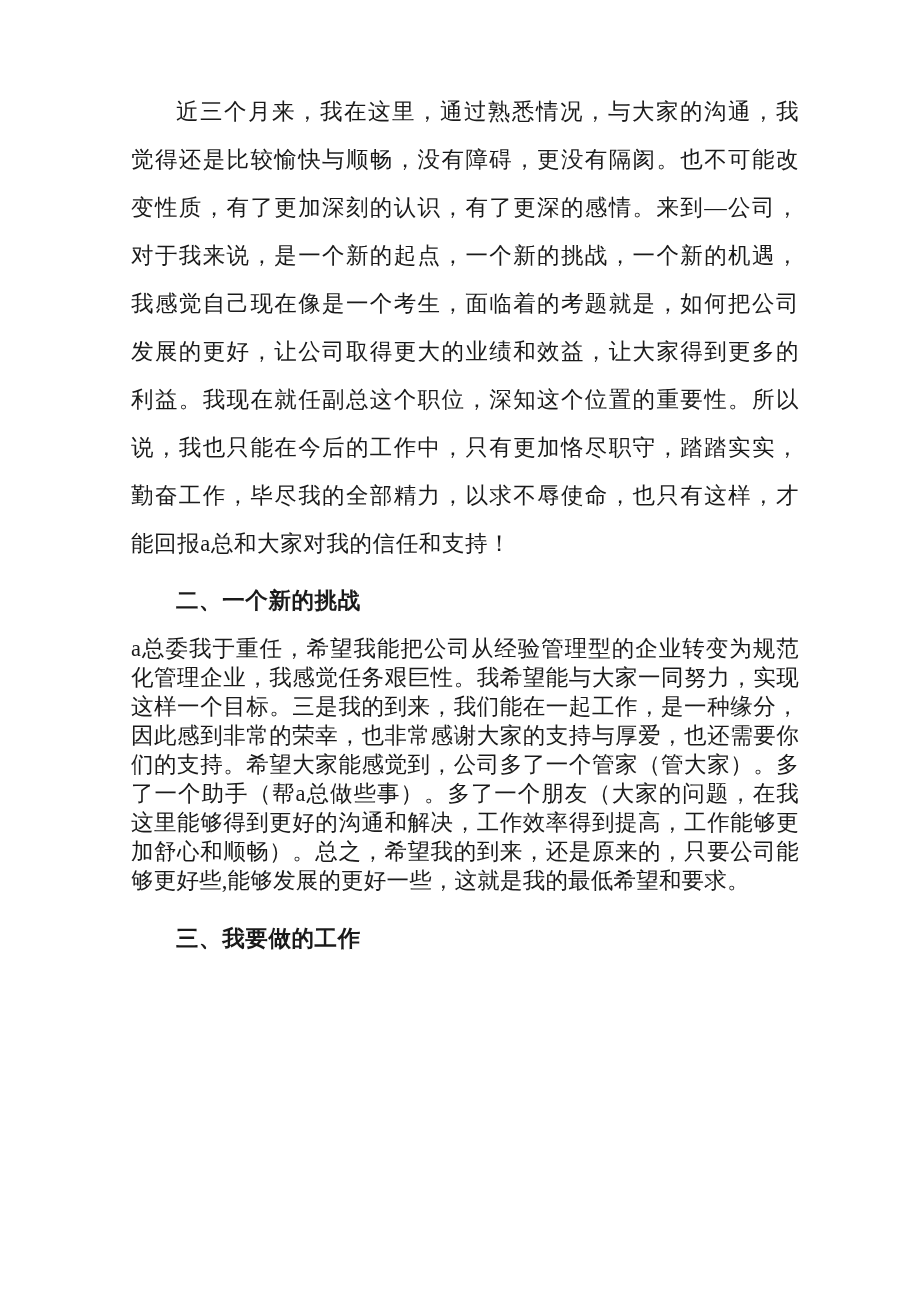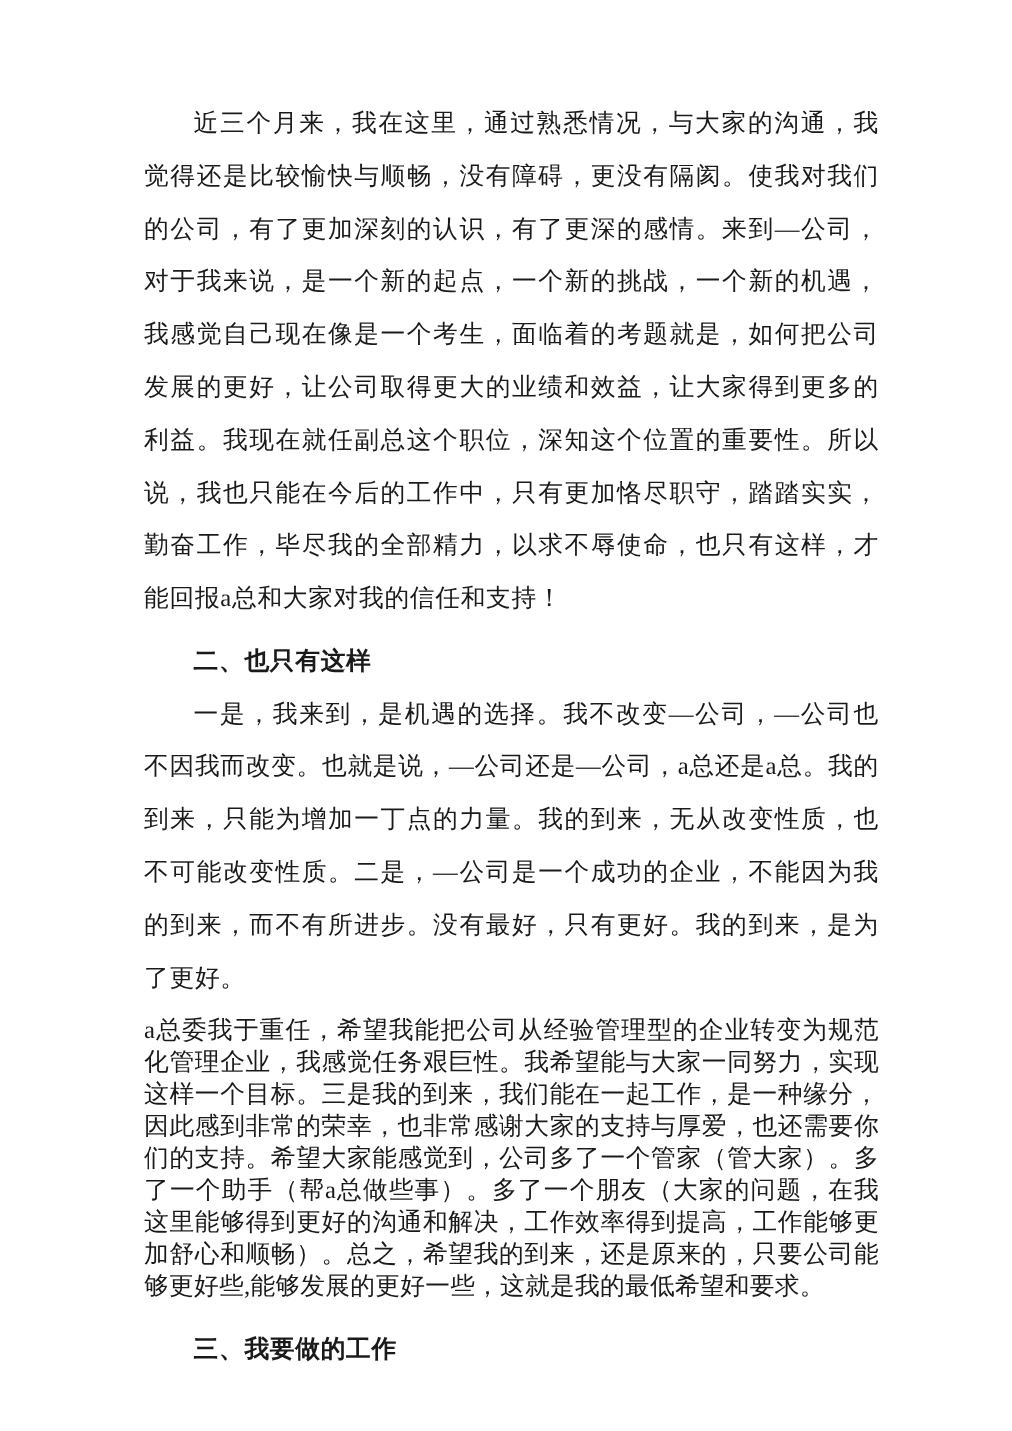--- a/index.html
+++ b/index.html
@@ -63,28 +63,27 @@
 
   .gap-sm { height: 9px; }
   .gap-md { height: 20px; }
 </style>
 </head>
 <body>
 
 <div class="page">
   <div class="doc-body">
 
-    <p class="para">近三个月来，我在这里，通过熟悉情况，与大家的沟通，我觉得还是比较愉快与顺畅，没有障碍，更没有隔阂。使我对我们的公司，有了更加深刻的认识，有了更深的感情。来到—公司，对于我来说，是一个新的起点，一个新的挑战，一个新的机遇，我感觉自己现在像是一个考生，面临着的考题就是，如何把公司发展的更好，让公司取得更大的业绩和效益，让大家得到更多的利益。我现在就任副总这个职位，深知这个位置的重要性。所以说，我也只能在今后的工作中，只有更加恪尽职守，踏踏实实，勤奋工作，毕尽我的全部精力，以求不辱使命，也只有这样，才能回报a总和大家对我的信任和支持！</p>
+    <p class="para">近三个月来，我在这里，通过熟悉情况，与大家的沟通，我觉得还是比较愉快与顺畅，没有障碍，更没有隔阂。也不可能改变性质，有了更加深刻的认识，有了更深的感情。来到—公司，对于我来说，是一个新的起点，一个新的挑战，一个新的机遇，我感觉自己现在像是一个考生，面临着的考题就是，如何把公司发展的更好，让公司取得更大的业绩和效益，让大家得到更多的利益。我现在就任副总这个职位，深知这个位置的重要性。所以说，我也只能在今后的工作中，只有更加恪尽职守，踏踏实实，勤奋工作，毕尽我的全部精力，以求不辱使命，也只有这样，才能回报a总和大家对我的信任和支持！</p>
 
     <div class="gap-sm"></div>
 
-    <h2 class="heading">二、也只有这样</h2>
+    <h2 class="heading">二、一个新的挑战</h2>
 
 
-    <p class="para">一是，我来到，是机遇的选择。我不改变—公司，—公司也不因我而改变。也就是说，—公司还是—公司，a总还是a总。我的到来，只能为增加一丁点的力量。我的到来，无从改变性质，也不可能改变性质。二是，—公司是一个成功的企业，不能因为我的到来，而不有所进步。没有最好，只有更好。我的到来，是为了更好。</p>
 
     <div class="gap-sm"></div>
 
     <p class="para-tight">a总委我于重任，希望我能把公司从经验管理型的企业转变为规范化管理企业，我感觉任务艰巨性。我希望能与大家一同努力，实现这样一个目标。三是我的到来，我们能在一起工作，是一种缘分，因此感到非常的荣幸，也非常感谢大家的支持与厚爱，也还需要你们的支持。希望大家能感觉到，公司多了一个管家（管大家）。多了一个助手（帮a总做些事）。多了一个朋友（大家的问题，在我这里能够得到更好的沟通和解决，工作效率得到提高，工作能够更加舒心和顺畅）。总之，希望我的到来，还是原来的，只要公司能够更好些,能够发展的更好一些，这就是我的最低希望和要求。</p>
 
     <div class="gap-md"></div>
 
     <h2 class="heading">三、我要做的工作</h2>
 
   </div>

